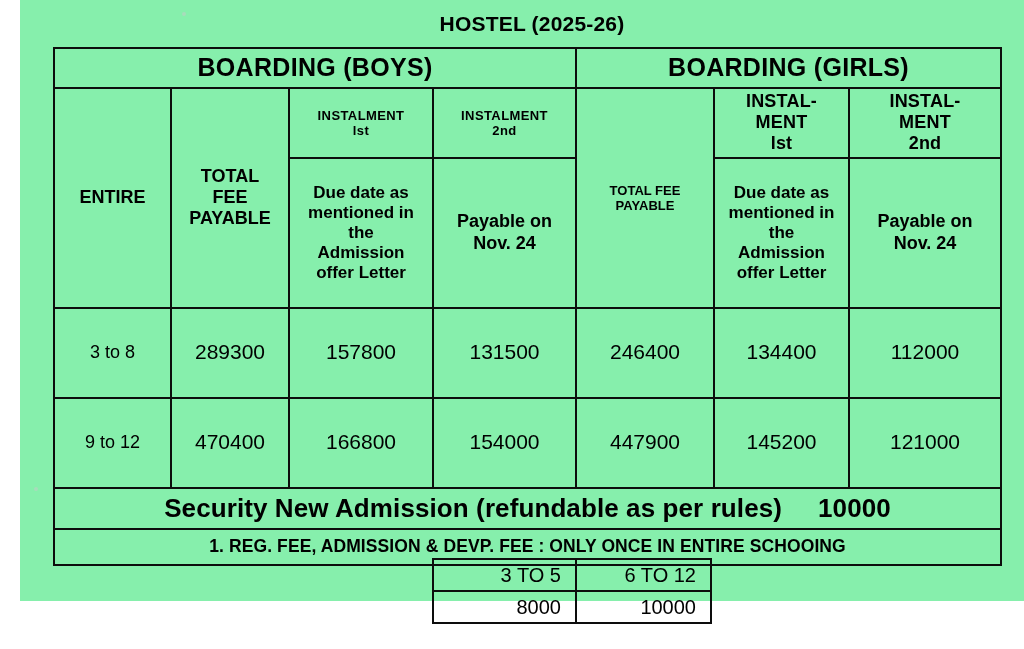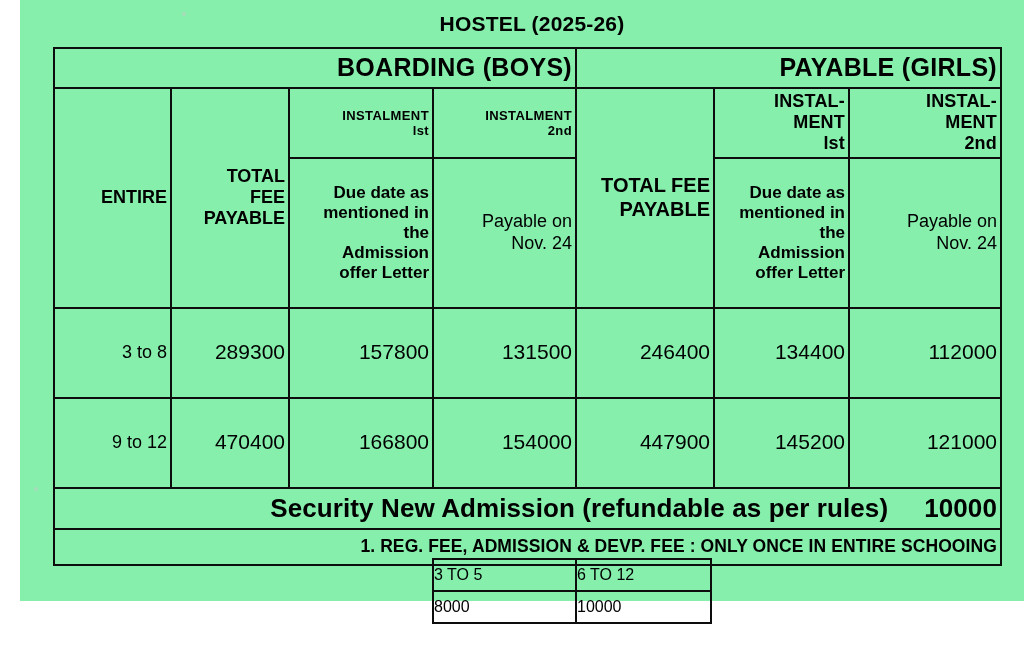--- a/index.html
+++ b/index.html
@@ -41,21 +41,21 @@
   #fee-table {
     position: absolute;
     left: 33px;
     top: 47px;
     width: 947px;
     border-collapse: collapse;
     table-layout: fixed;
   }
   #fee-table td {
     border: 2.5px solid #0d0d0d;
-    text-align: right;
+    text-align: center;
     vertical-align: middle;
     padding: 2px 3px;
     line-height: 1.18;
   }
 
   .section-head {
     font-size: 25px;
     font-weight: bold;
     letter-spacing: 0.3px;
     height: 34px;
@@ -74,34 +74,34 @@
     height: 62px;
     line-height: 1.15;
   }
 
   .col-head {
     font-size: 18px;
     font-weight: bold;
     line-height: 1.22;
   }
   .col-head-sm {
-    font-size: 20px;
+    font-size: 13px;
     font-weight: bold;
     line-height: 1.22;
   }
 
   .sub-head {
     font-size: 17px;
     font-weight: bold;
     line-height: 1.25;
     height: 144px;
   }
   .sub-head-pay {
     font-size: 18px;
-    font-weight: normal;
+    font-weight: bold;
     line-height: 1.3;
   }
 
   .data-cell {
     font-size: 21px;
     font-weight: normal;
     height: 84px;
   }
   .data-cell.cls {
     font-size: 18px;
@@ -129,26 +129,26 @@
   #mini-table {
     position: absolute;
     left: 412px;
     top: 558px;
     width: 278px;
     border-collapse: collapse;
     table-layout: fixed;
   }
   #mini-table td {
     border: 2.5px solid #0d0d0d;
-    text-align: left;
+    text-align: right;
     vertical-align: middle;
     height: 28px;
-    font-size: 16px;
+    font-size: 20px;
     font-weight: normal;
-    padding: 1px 0;
+    padding: 1px 14px;
   }
 
   
   .speck {
     position: absolute;
     background: #c9c9c9;
     border-radius: 50%;
     opacity: 0.5;
   }
 </style>
@@ -170,21 +170,21 @@
       <col style="width:144px">
       <col style="width:143px">
       <col style="width:138px">
       <col style="width:135px">
       <col style="width:152px">
     </colgroup>
     <tbody>
 
       <tr>
         <td class="section-head" colspan="4">BOARDING (BOYS)</td>
-        <td class="section-head" colspan="3">PAYABLE (GIRLS)</td>
+        <td class="section-head" colspan="3">BOARDING (GIRLS)</td>
       </tr>
 
       <tr>
         <td class="col-head" rowspan="2">
           <div>ENTIRE</div>
         </td>
         <td class="col-head" rowspan="2">
           <div>TOTAL</div>
           <div>FEE</div>
           <div>PAYABLE</div>

